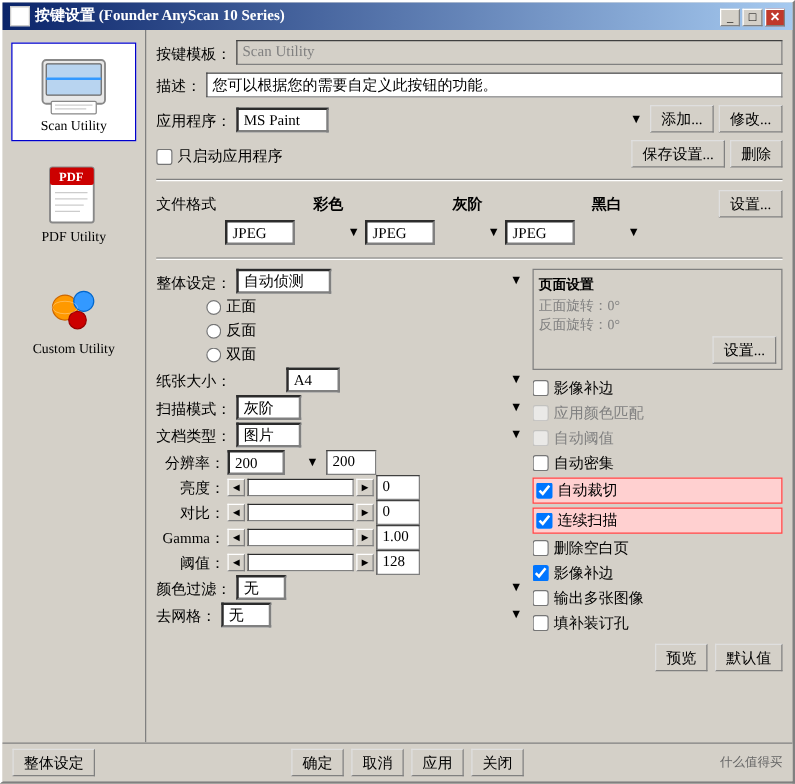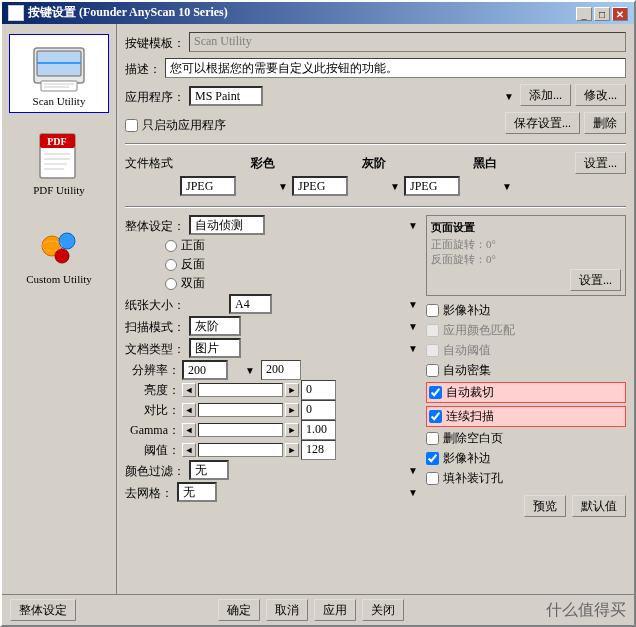--- a/index.html
+++ b/index.html
@@ -268,21 +268,21 @@
       border-top: 1px solid #808080;
       background: #d4d0c8;
     }
 
     .bottom-buttons {
       display: flex;
       gap: 6px;
     }
 
     .watermark {
-      font-size: 16px;
+      font-size: 10px;
       color: #666;
       display: flex;
       align-items: center;
       gap: 2px;
     }
 
     .file-format-section {
       margin-bottom: 3px;
     }
 
@@ -620,20 +620,24 @@
               <input type="checkbox" checked="" style="">
               <span class="label">连续扫描</span>
             </div>
             <div class="checkbox-row">
               <input type="checkbox" style="">
               <span class="label">删除空白页</span>
             </div>
             <div class="checkbox-row">
               <input type="checkbox" checked="" style="">
               <span class="label">影像补边</span>
+            </div>
+            <div class="checkbox-row">
+              <input type="checkbox" style="">
+              <span class="label">输出多张图像</span>
             </div>
             <div class="checkbox-row">
               <input type="checkbox" style="">
               <span class="label">填补装订孔</span>
             </div>
           </div>
 
           <div style="display:flex; justify-content:flex-end; gap:6px; margin-top:8px;">
             <button class="btn">预览</button>
             <button class="btn">默认值</button>

